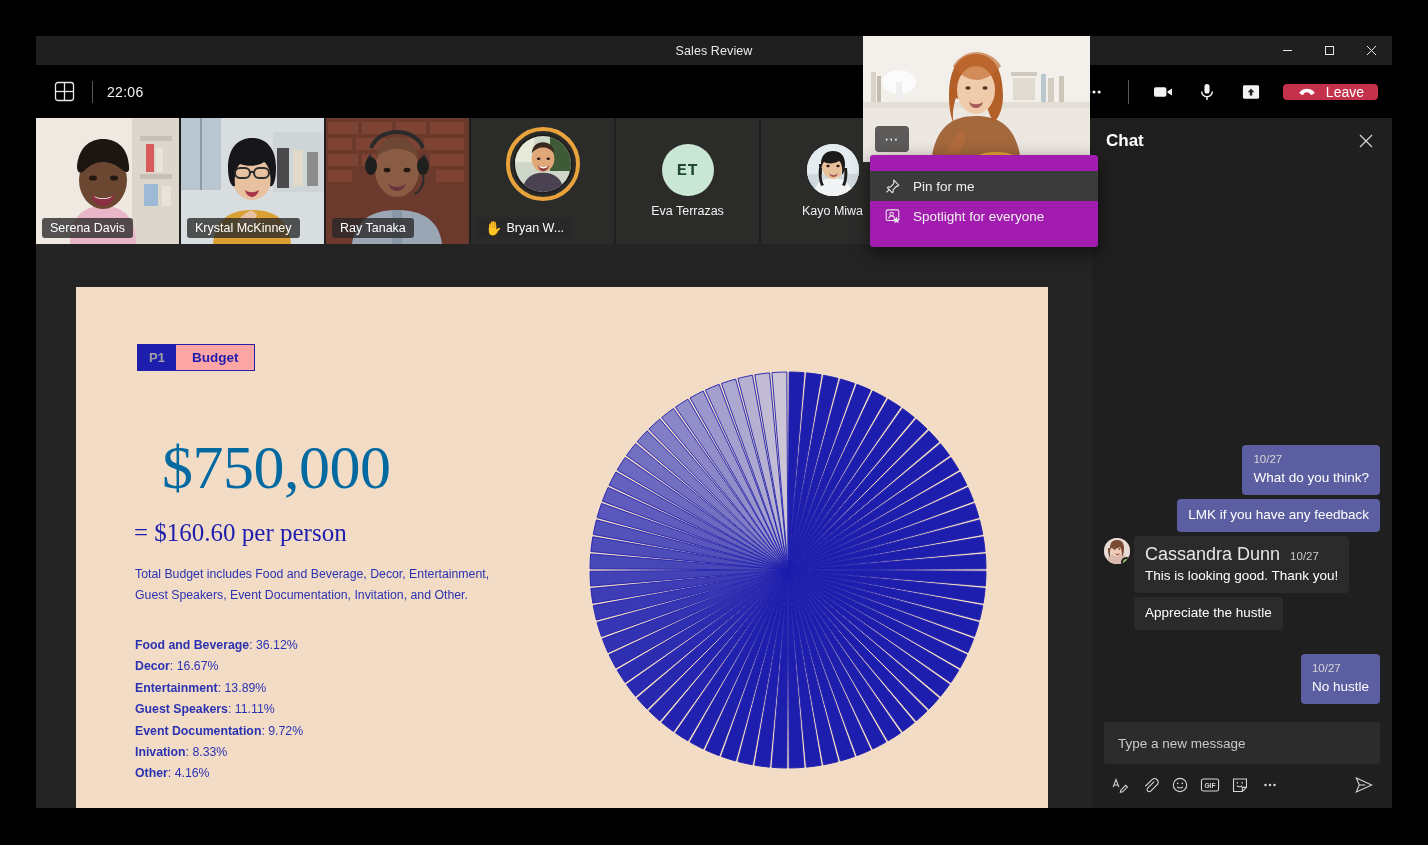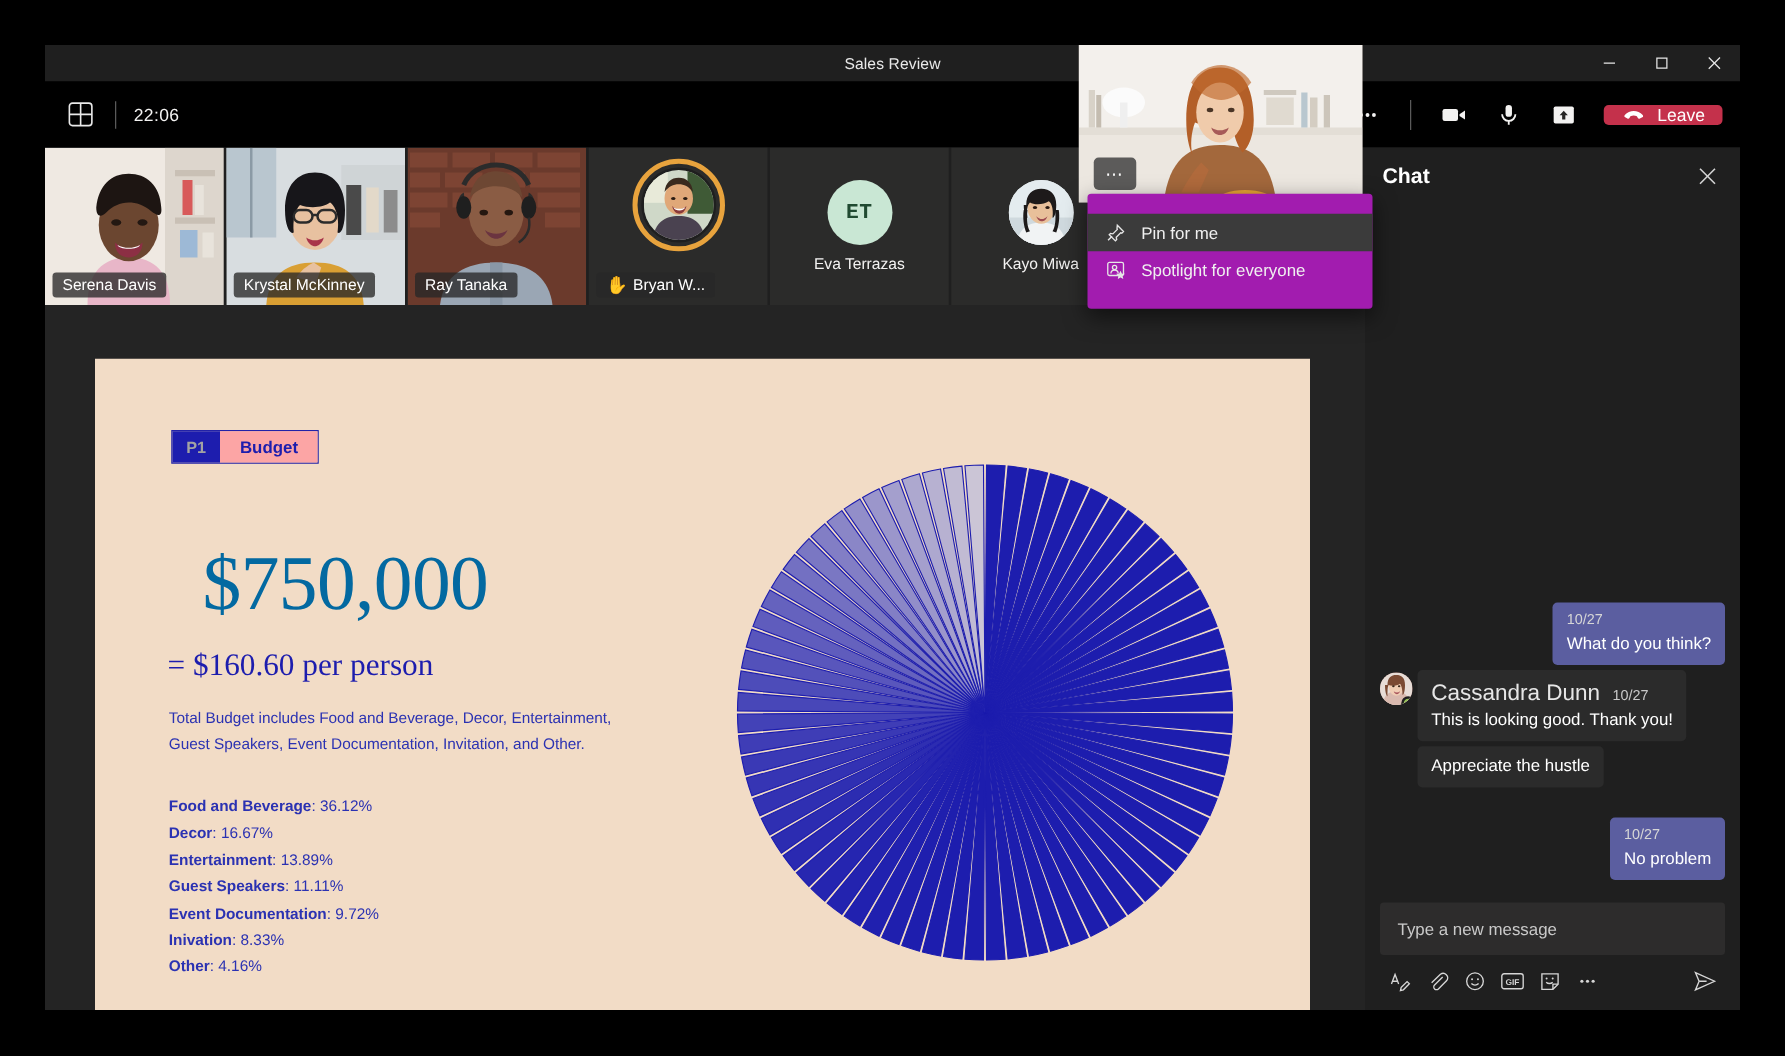--- a/index.html
+++ b/index.html
@@ -645,20 +645,23 @@
       </div>
 
       <div class="chat-body">
         <div class="msg-list">
 
           <div class="bubble-out">
             <div class="msg-meta">10/27</div>
             <div>What do you think?</div>
           </div>
 
+          <div class="bubble-out">
+            <div>LMK if you have any feedback</div>
+          </div>
 
           <div class="msg-with-avatar">
             <div class="chat-avatar">
               <svg class="photo-svg" viewBox="0 0 26 26" preserveAspectRatio="xMidYMid slice">
                 <rect width="26" height="26" fill="#e7dcd6"></rect>
                 <path d="M2 26c1-8 5-11 11-11s10 3 11 11z" fill="#d9b9ae"></path>
                 <ellipse cx="13" cy="11" rx="6" ry="7.5" fill="#f0cdb4"></ellipse>
                 <path d="M6 10c0-6 3-8 7-8s7 2 7 8c0 5-1 8-2 8 0-5-1-8-2-9-3 2-7 2-9 1-1 1-1 4-1 9-1 0-2-4-2-9z" fill="#7b4a33"></path>
                 <ellipse cx="10.7" cy="11" rx="1" ry=".8" fill="#3a281c"></ellipse>
                 <ellipse cx="15.3" cy="11" rx="1" ry=".8" fill="#3a281c"></ellipse>
@@ -677,21 +680,21 @@
               </div>
               <div>This is looking good. Thank you!</div>
             </div>
             <div class="bubble-in">
               <div>Appreciate the hustle</div>
             </div>
           </div>
 
           <div class="bubble-out" style="margin-top:24px;">
             <div class="msg-meta">10/27</div>
-            <div>No problem</div>
+            <div>No hustle</div>
           </div>
         </div>
       </div>
 
       <div class="composer-wrap">
         <div class="composer">
           <span class="composer-placeholder">Type a new message</span>
         </div>
         <div class="composer-tools">
           <div class="ctool">

